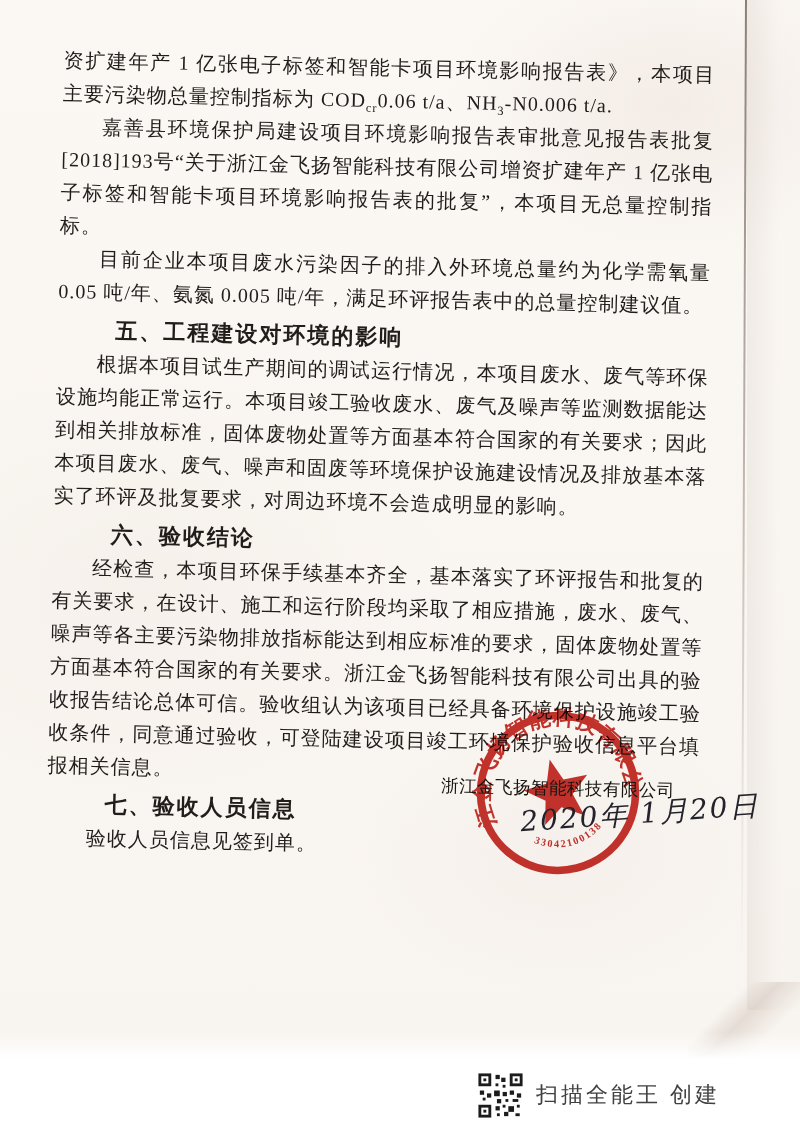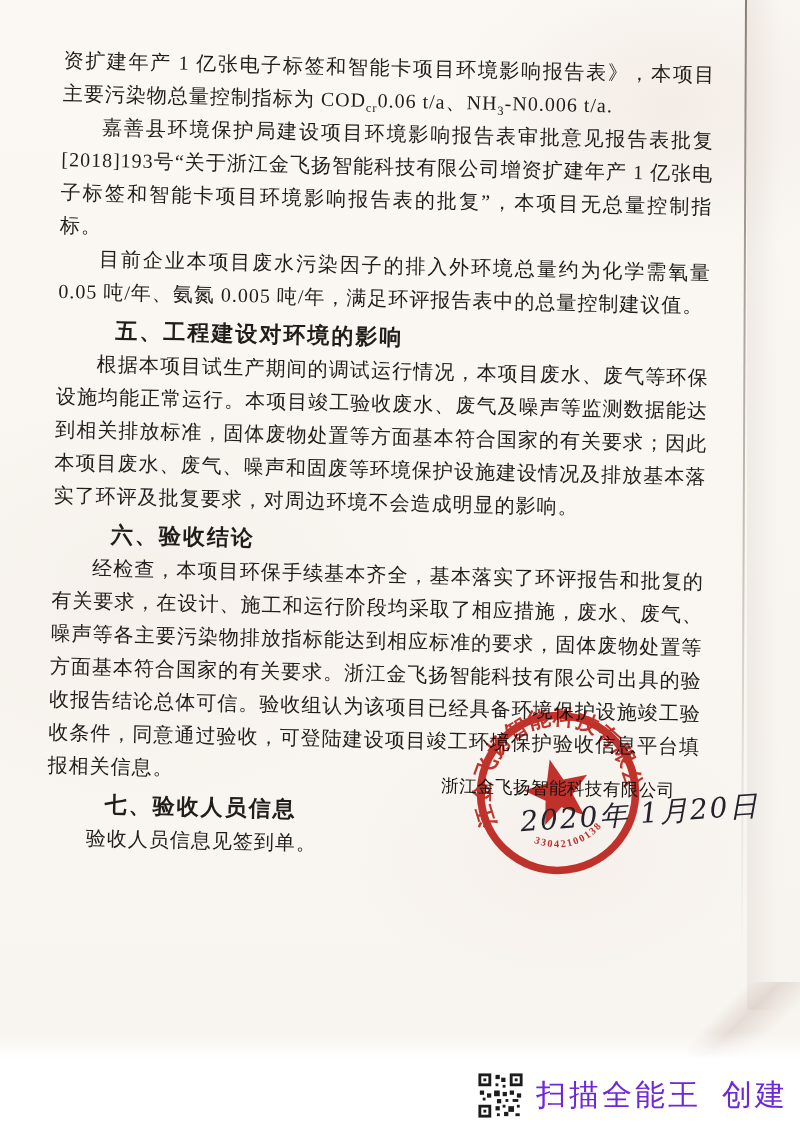--- a/index.html
+++ b/index.html
@@ -65,22 +65,22 @@
     font-family:"DejaVu Serif", serif;font-style:italic;
     font-size:28px;letter-spacing:2px;color:#24222b;white-space:nowrap;
     transform:rotate(-4deg);
   }
   
   .footer{
     position:absolute;left:477px;top:1071px;height:48px;
     display:flex;align-items:center;gap:12px;
   }
   .footer .wm-text{
-    font-family:Liberation Mono, monospace;
-    font-size:30px;color:#6d28d9;letter-spacing:3px;white-space:nowrap;
+    font-family:Liberation Sans, sans-serif;
+    font-size:22px;color:#404040;letter-spacing:3px;white-space:nowrap;
   }
   .qr{width:47px;height:47px;display:block;}
 </style>
 </head>
 <body>
 
 <div class="scan">
 
   <div class="content">
     <p class="no-indent"><span>资扩建年产 1 亿张电子标签和智能卡项目环境影响报告表》，本项目主要污染物总量控制指标为 COD</span><sub>cr</sub><span>0.06 t/a、NH</span><sub>3</sub><span>-N0.006 t/a.</span></p>

